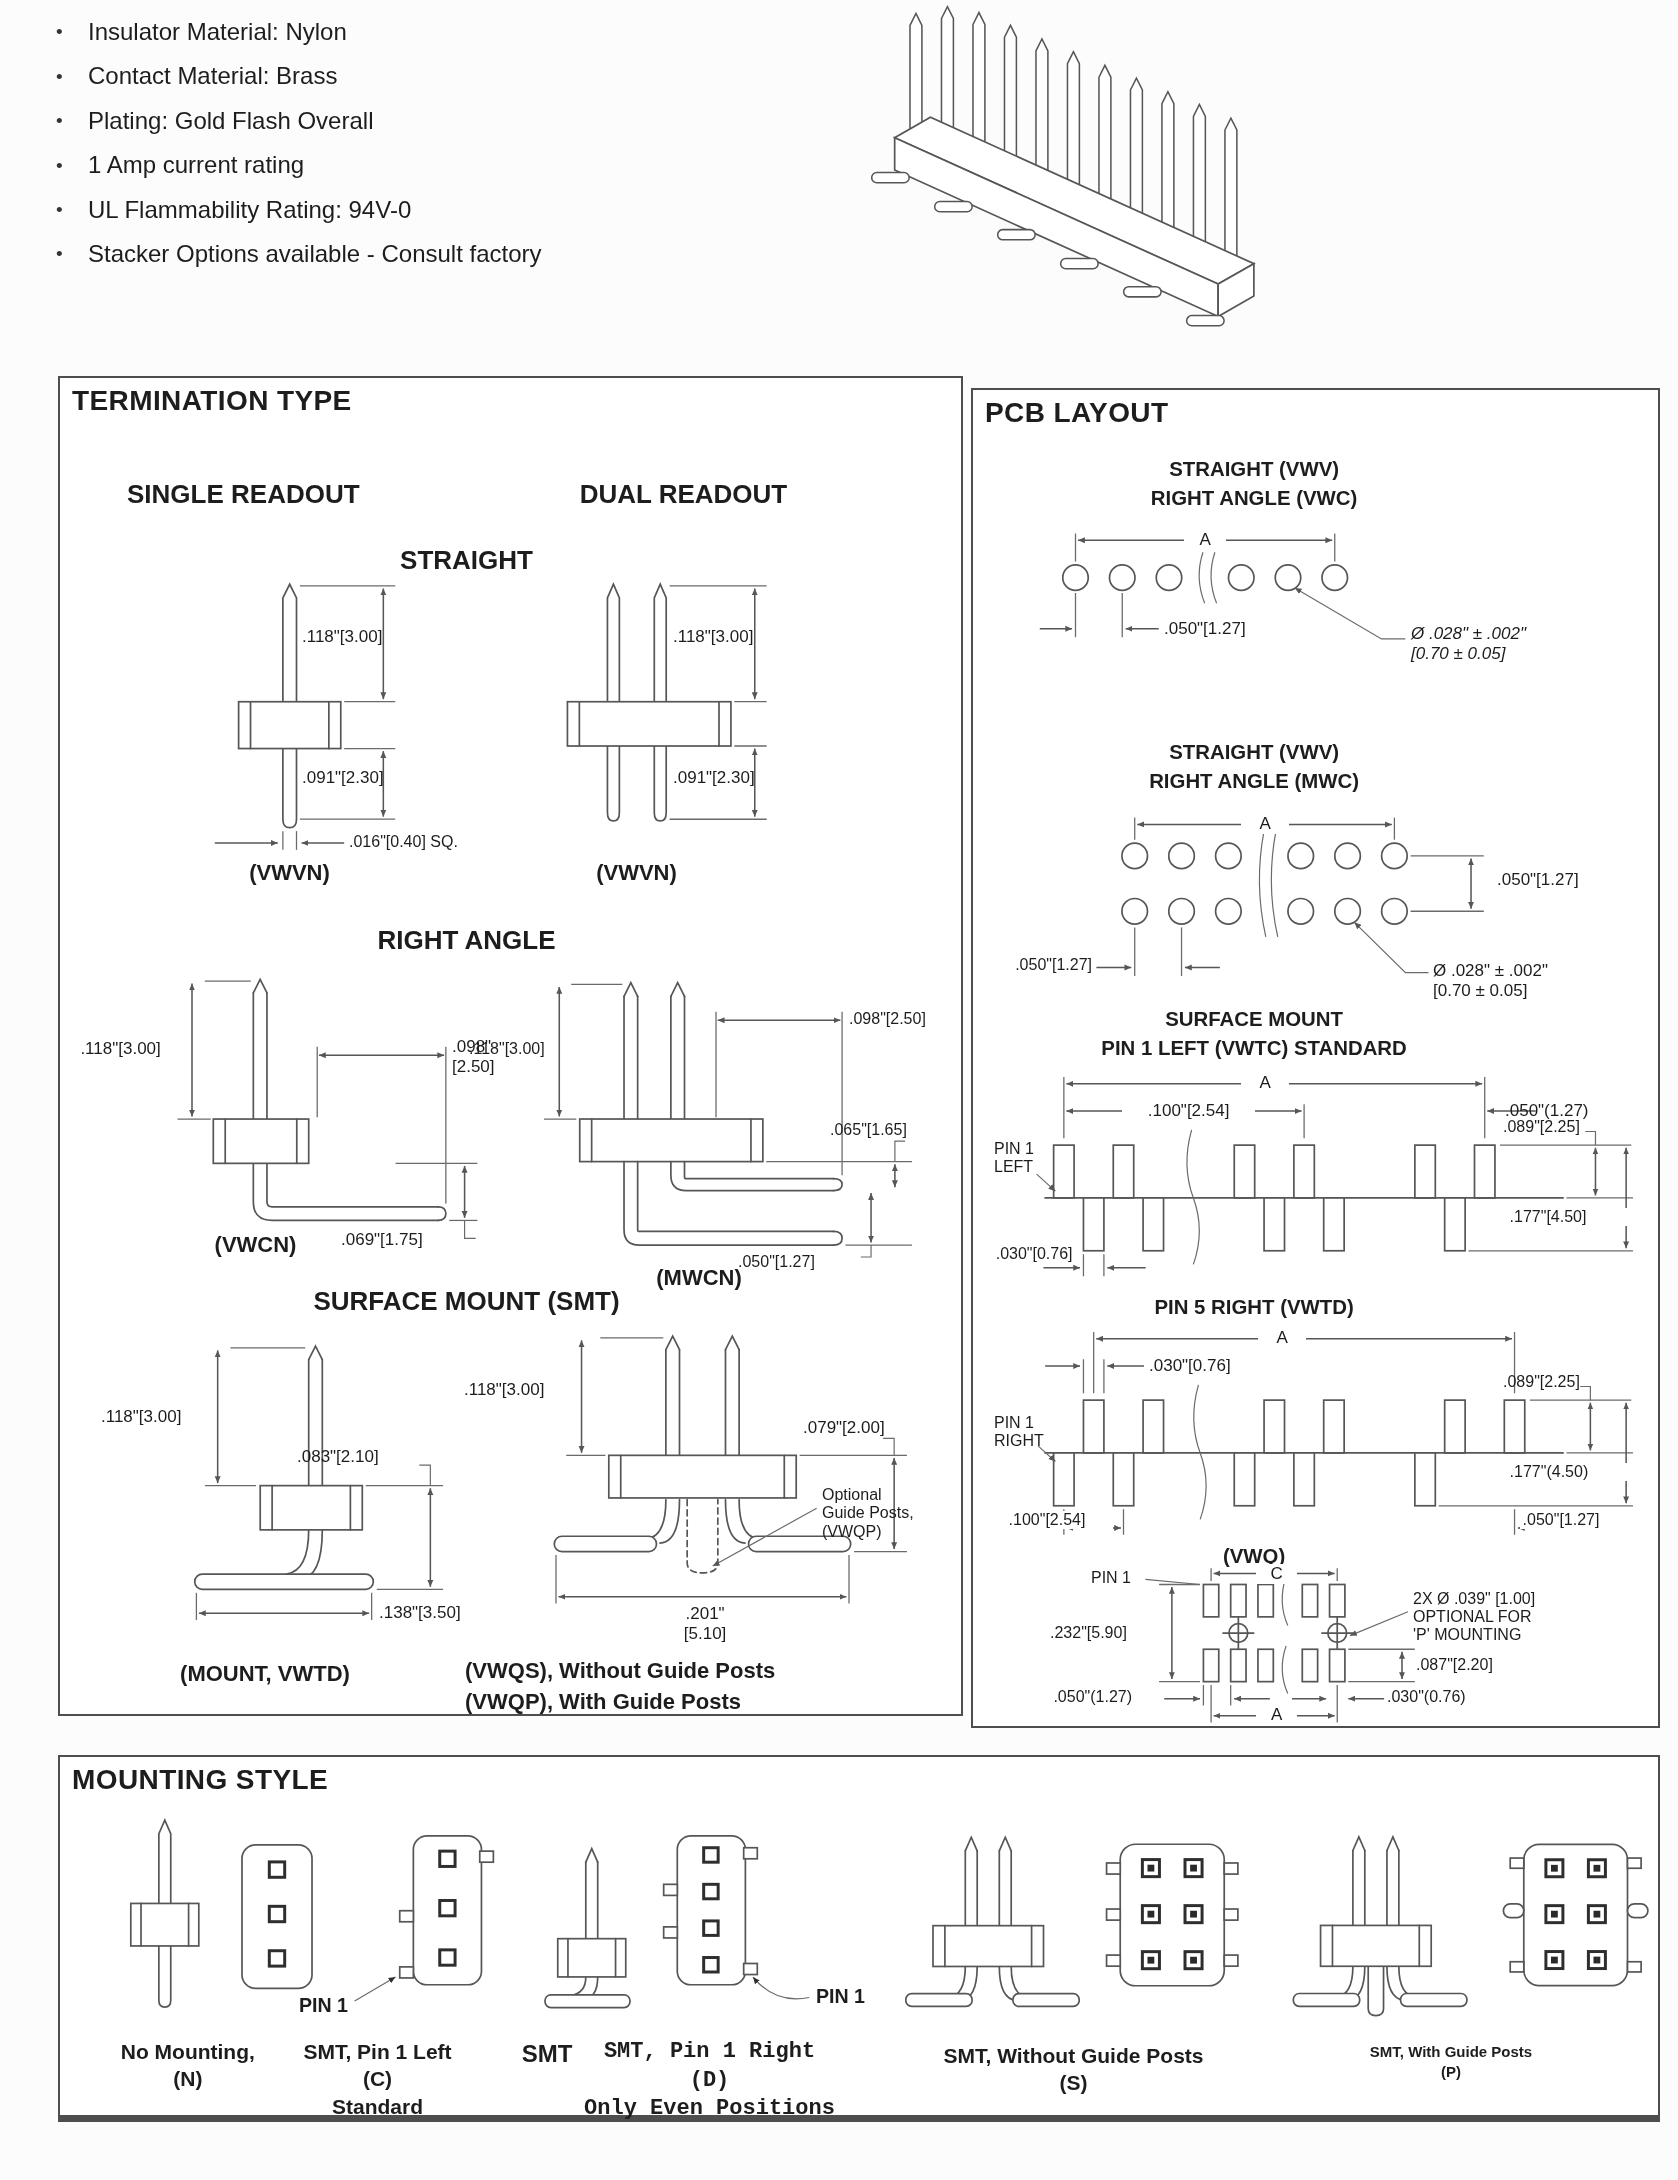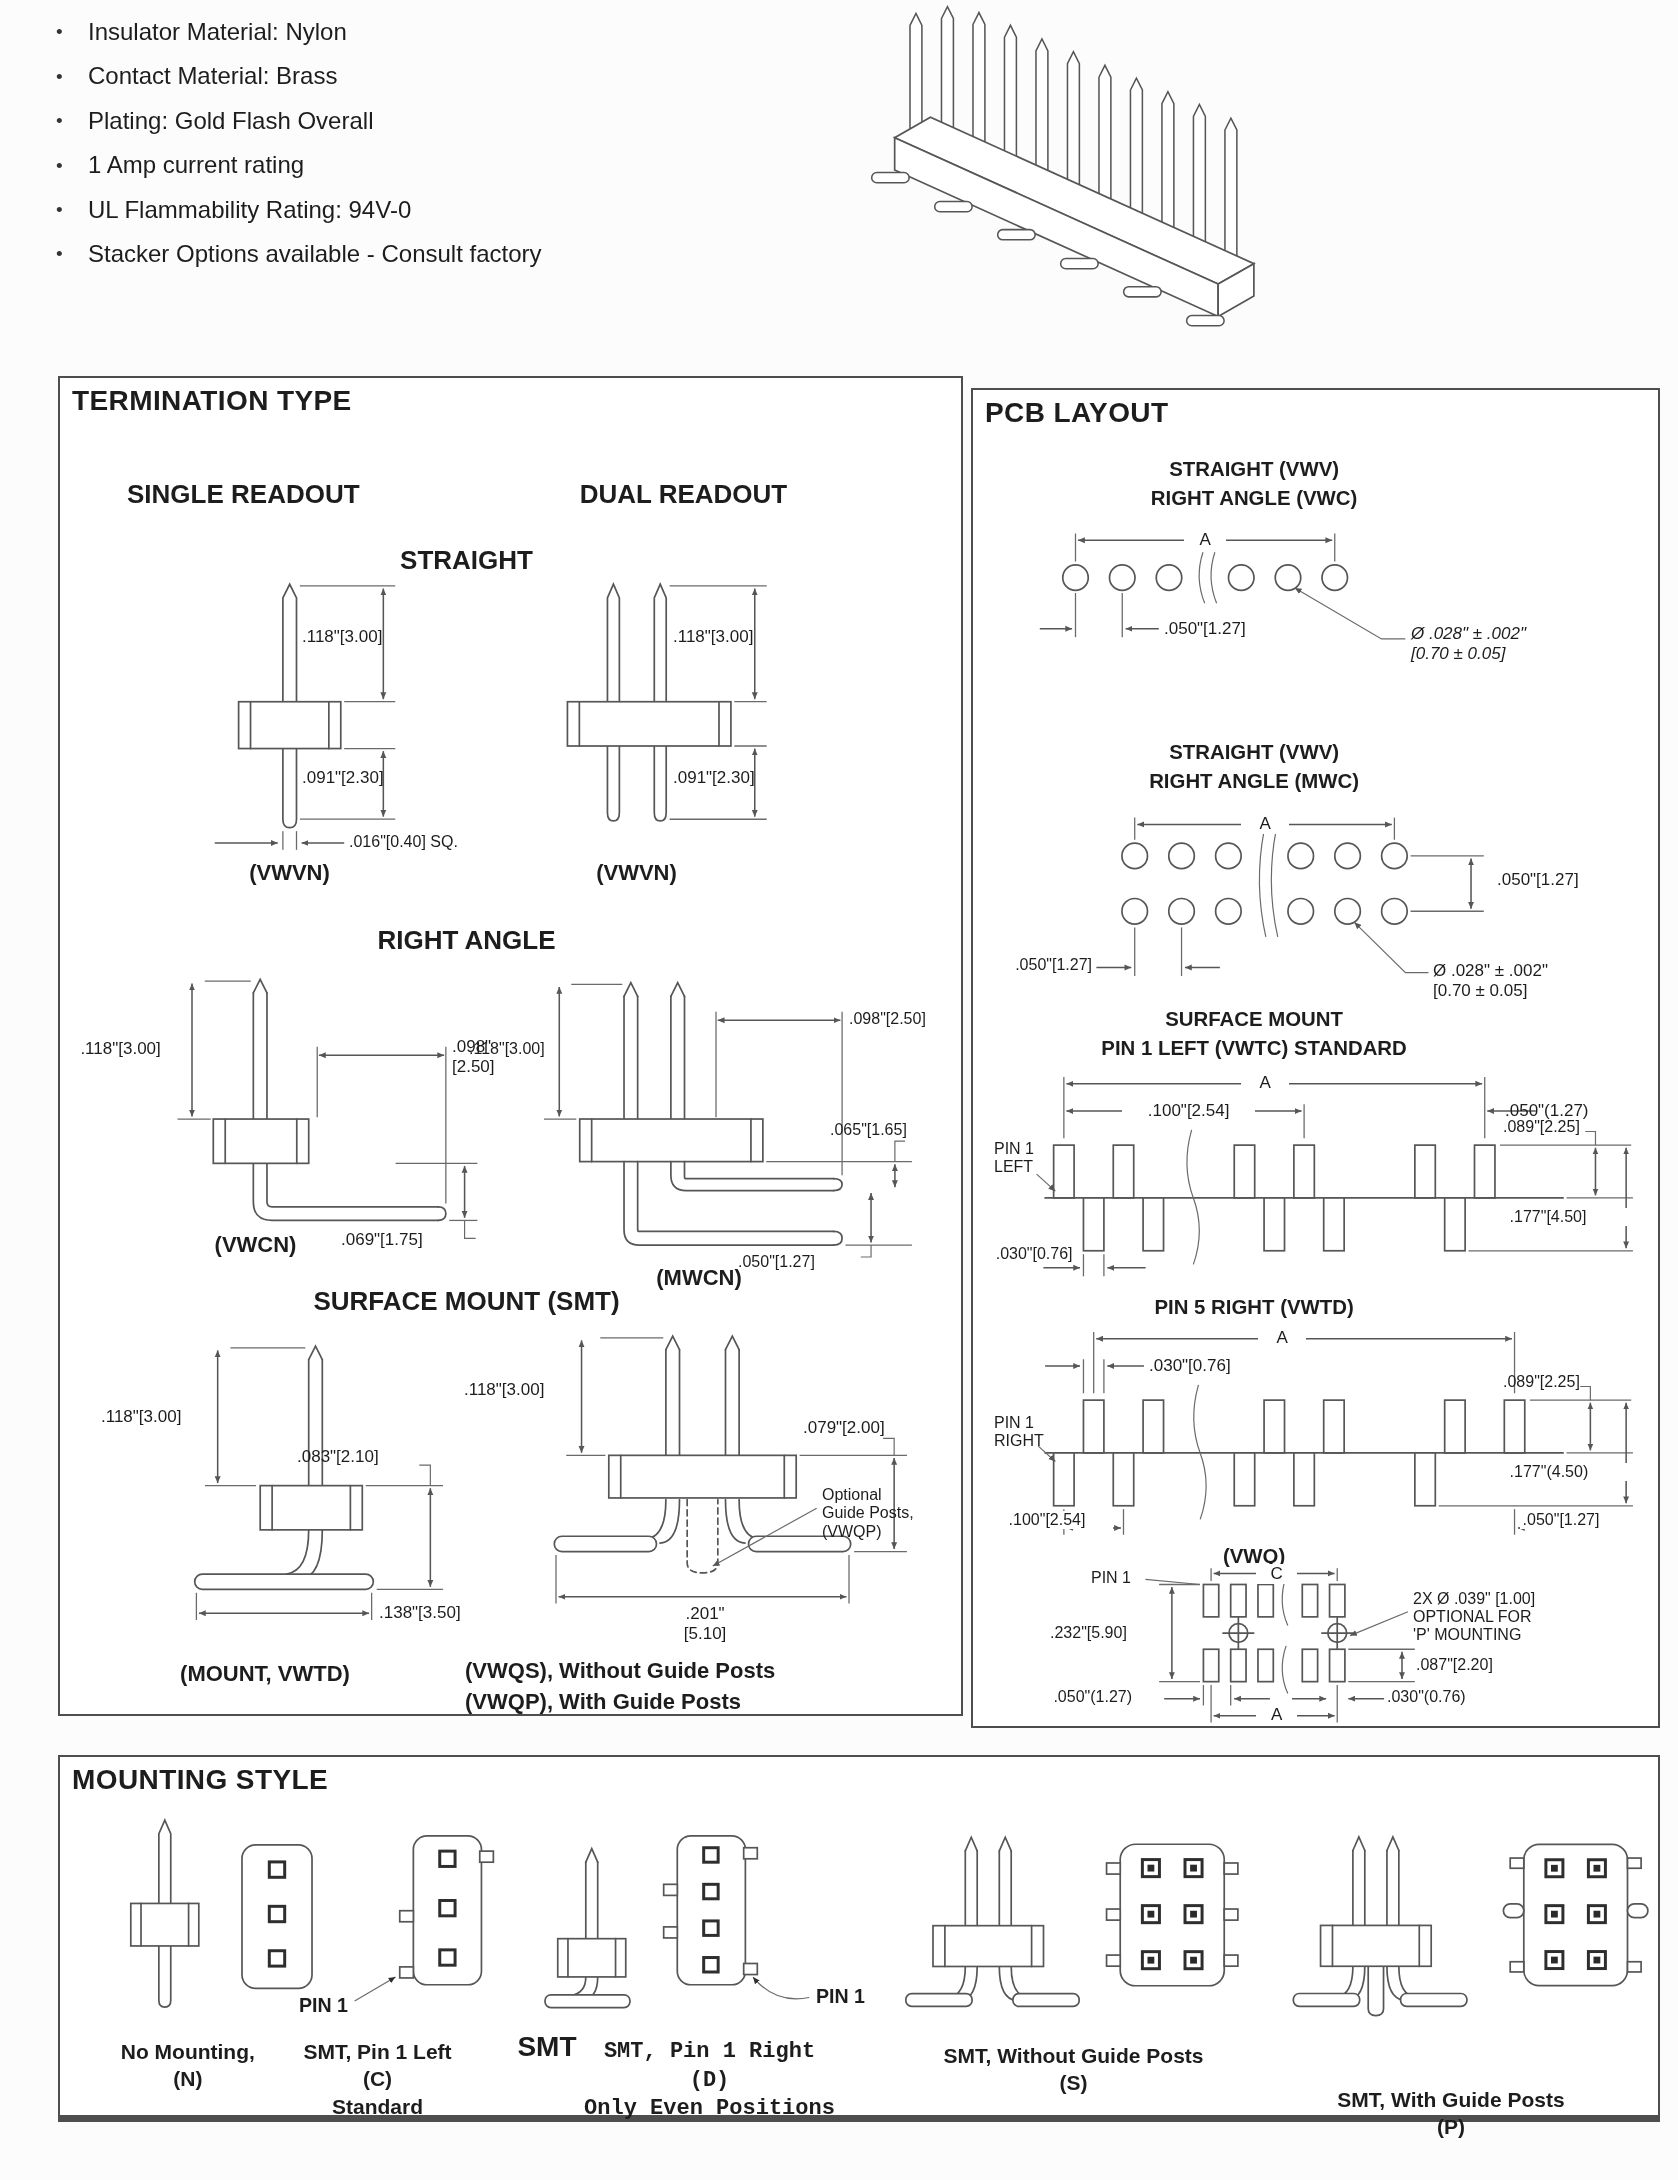--- a/index.html
+++ b/index.html
@@ -733,22 +733,22 @@
           <rect class="sqi" x="110" y="144" width="8" height="8"></rect>
       </g>
     </svg>
   </div>
 
   <div class="cap" style="left:12.8px;top:281px;width:230px;font-size:21px;">No Mounting,
 (N)</div>
   <div class="cap" style="left:196px;top:281px;width:243px;font-size:21px;">SMT, Pin 1 Left
 (C)
 Standard</div>
-  <div class="cap" style="left:434px;top:272px;width:106px;font-size:28px;">SMT</div>
+  <div class="cap" style="left:434px;top:281px;width:106px;font-size:24px;">SMT</div>
   <div class="cap" style="left:511px;top:281px;width:277px;font-size:22px;font-family:Liberation Mono, monospace;">SMT, Pin 1 Right
 (D)
 Only Even Positions</div>
   <div class="cap" style="left:826px;top:285px;width:375px;font-size:21px;">SMT, Without Guide Posts
 (S)</div>
-  <div class="cap" style="left:1210px;top:285px;width:362px;font-size:21px;margin-top:44px;">SMT, With Guide Posts
+  <div class="cap" style="left:1210px;top:285px;width:362px;font-size:15px;">SMT, With Guide Posts
 (P)</div>
 </div>
 
 
 </body></html>

